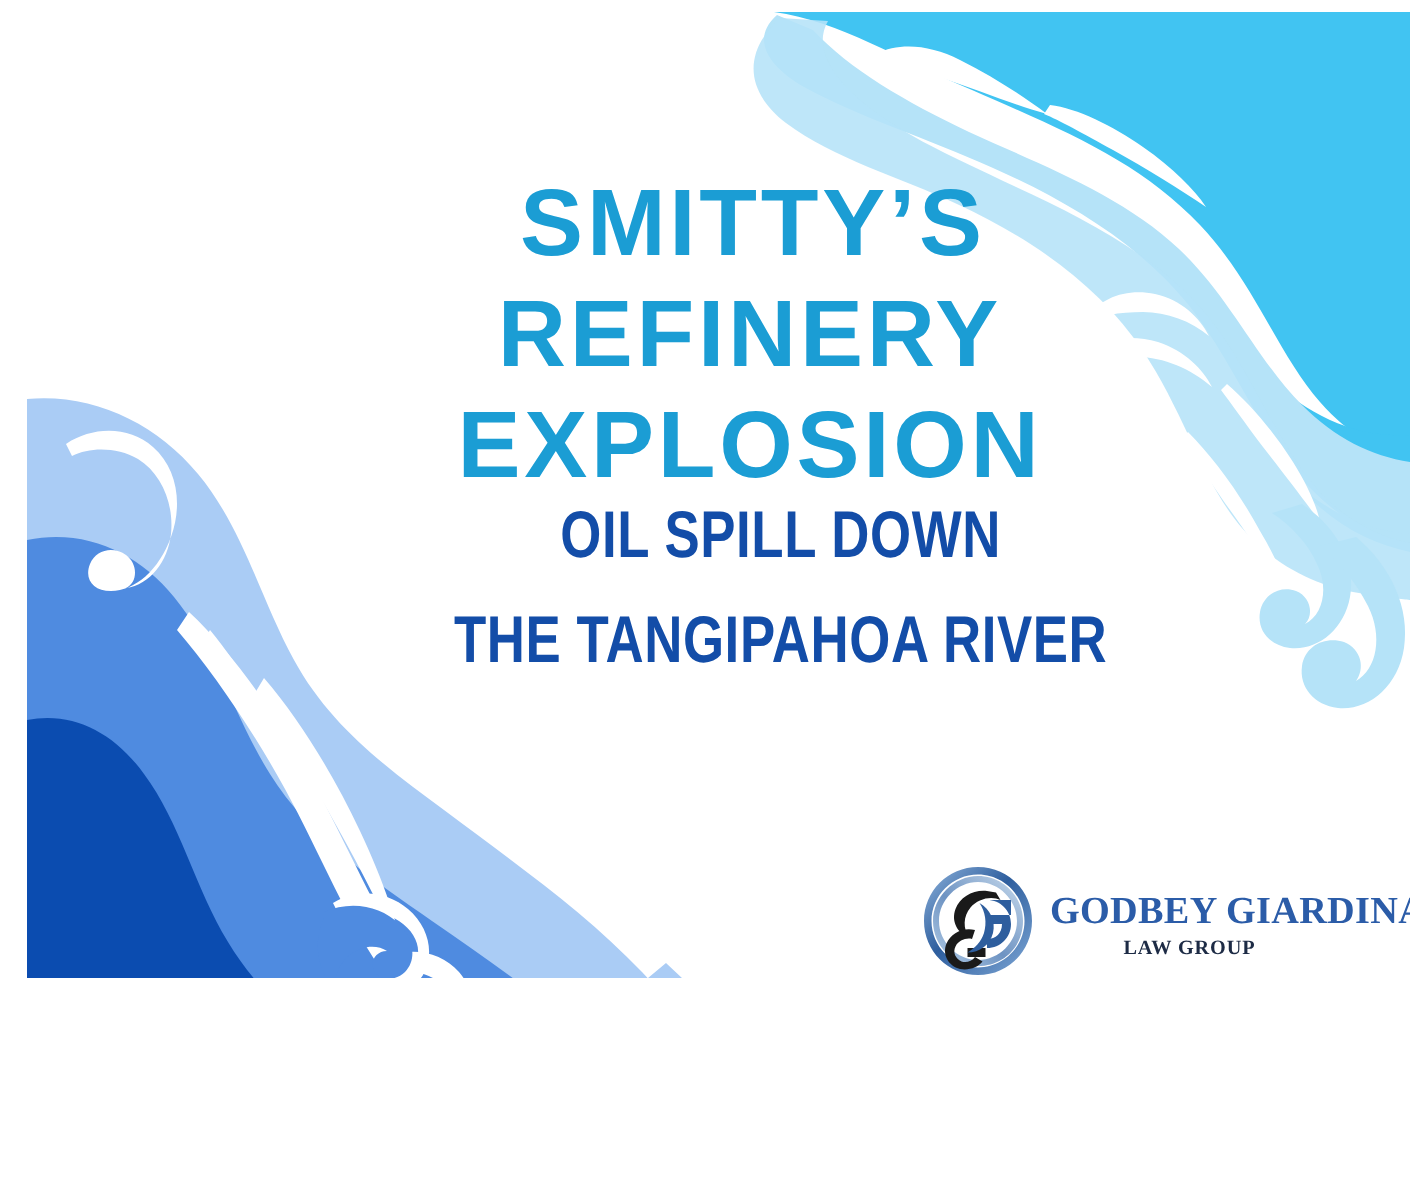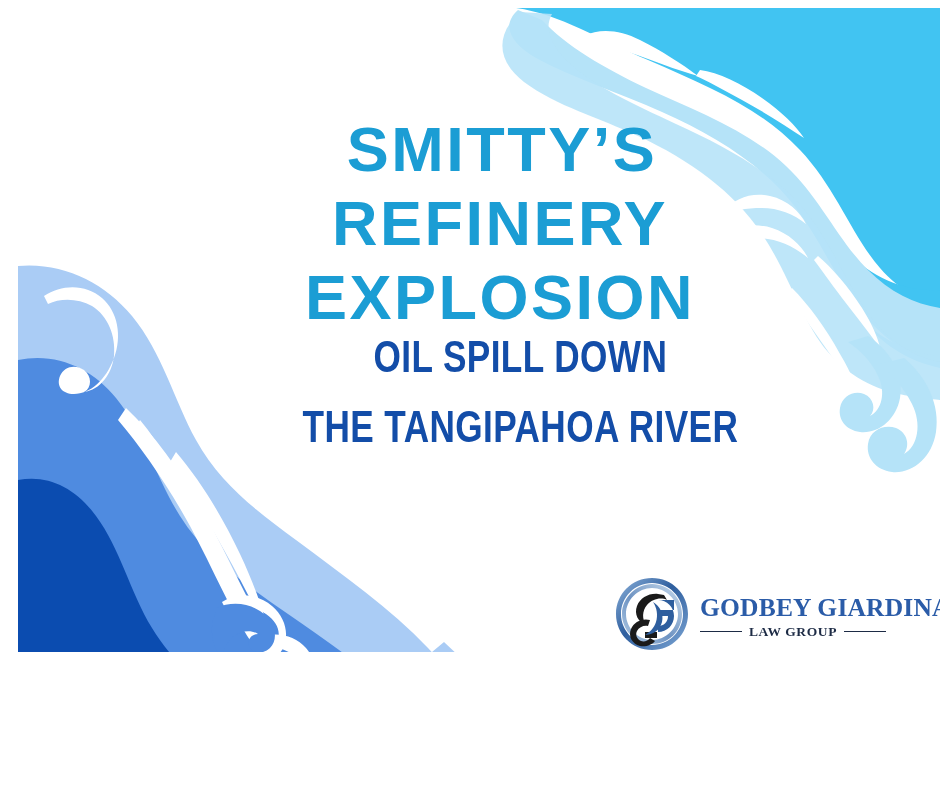--- a/index.html
+++ b/index.html
@@ -117,20 +117,21 @@
     line-height: 28px;
     letter-spacing: 0.2px;
     color: #2B5CA8;
     white-space: nowrap;
   }
   .logo-sub-row {
     display: flex;
     align-items: center;
     margin-top: 2px;
     width: 186px;
+    flex-direction: column;
   }
   .logo-rule {
     flex: 1 1 auto;
     height: 1px;
     background: #1D2B45;
   }
   .logo-sub {
     font-family: "Liberation Serif", serif;
     font-weight: bold;
     font-size: 13.5px;

